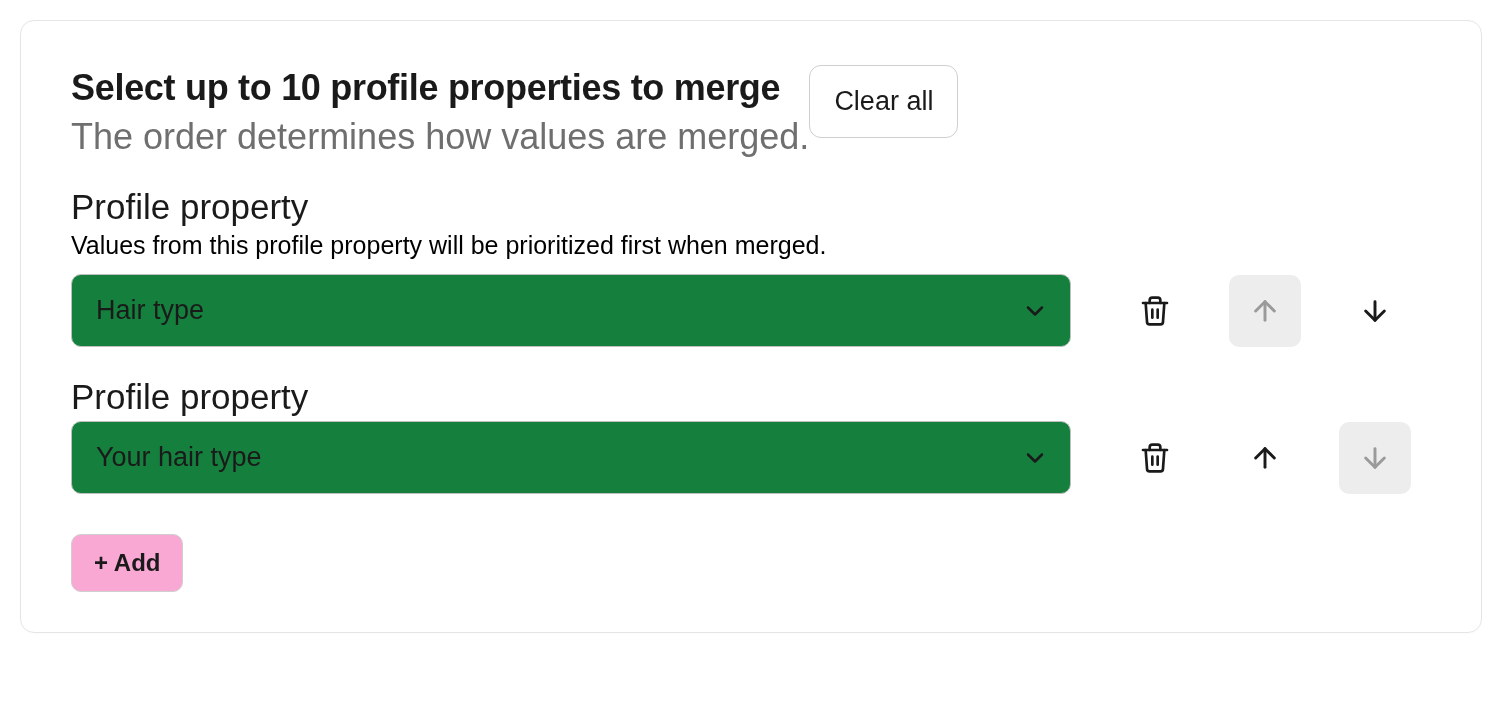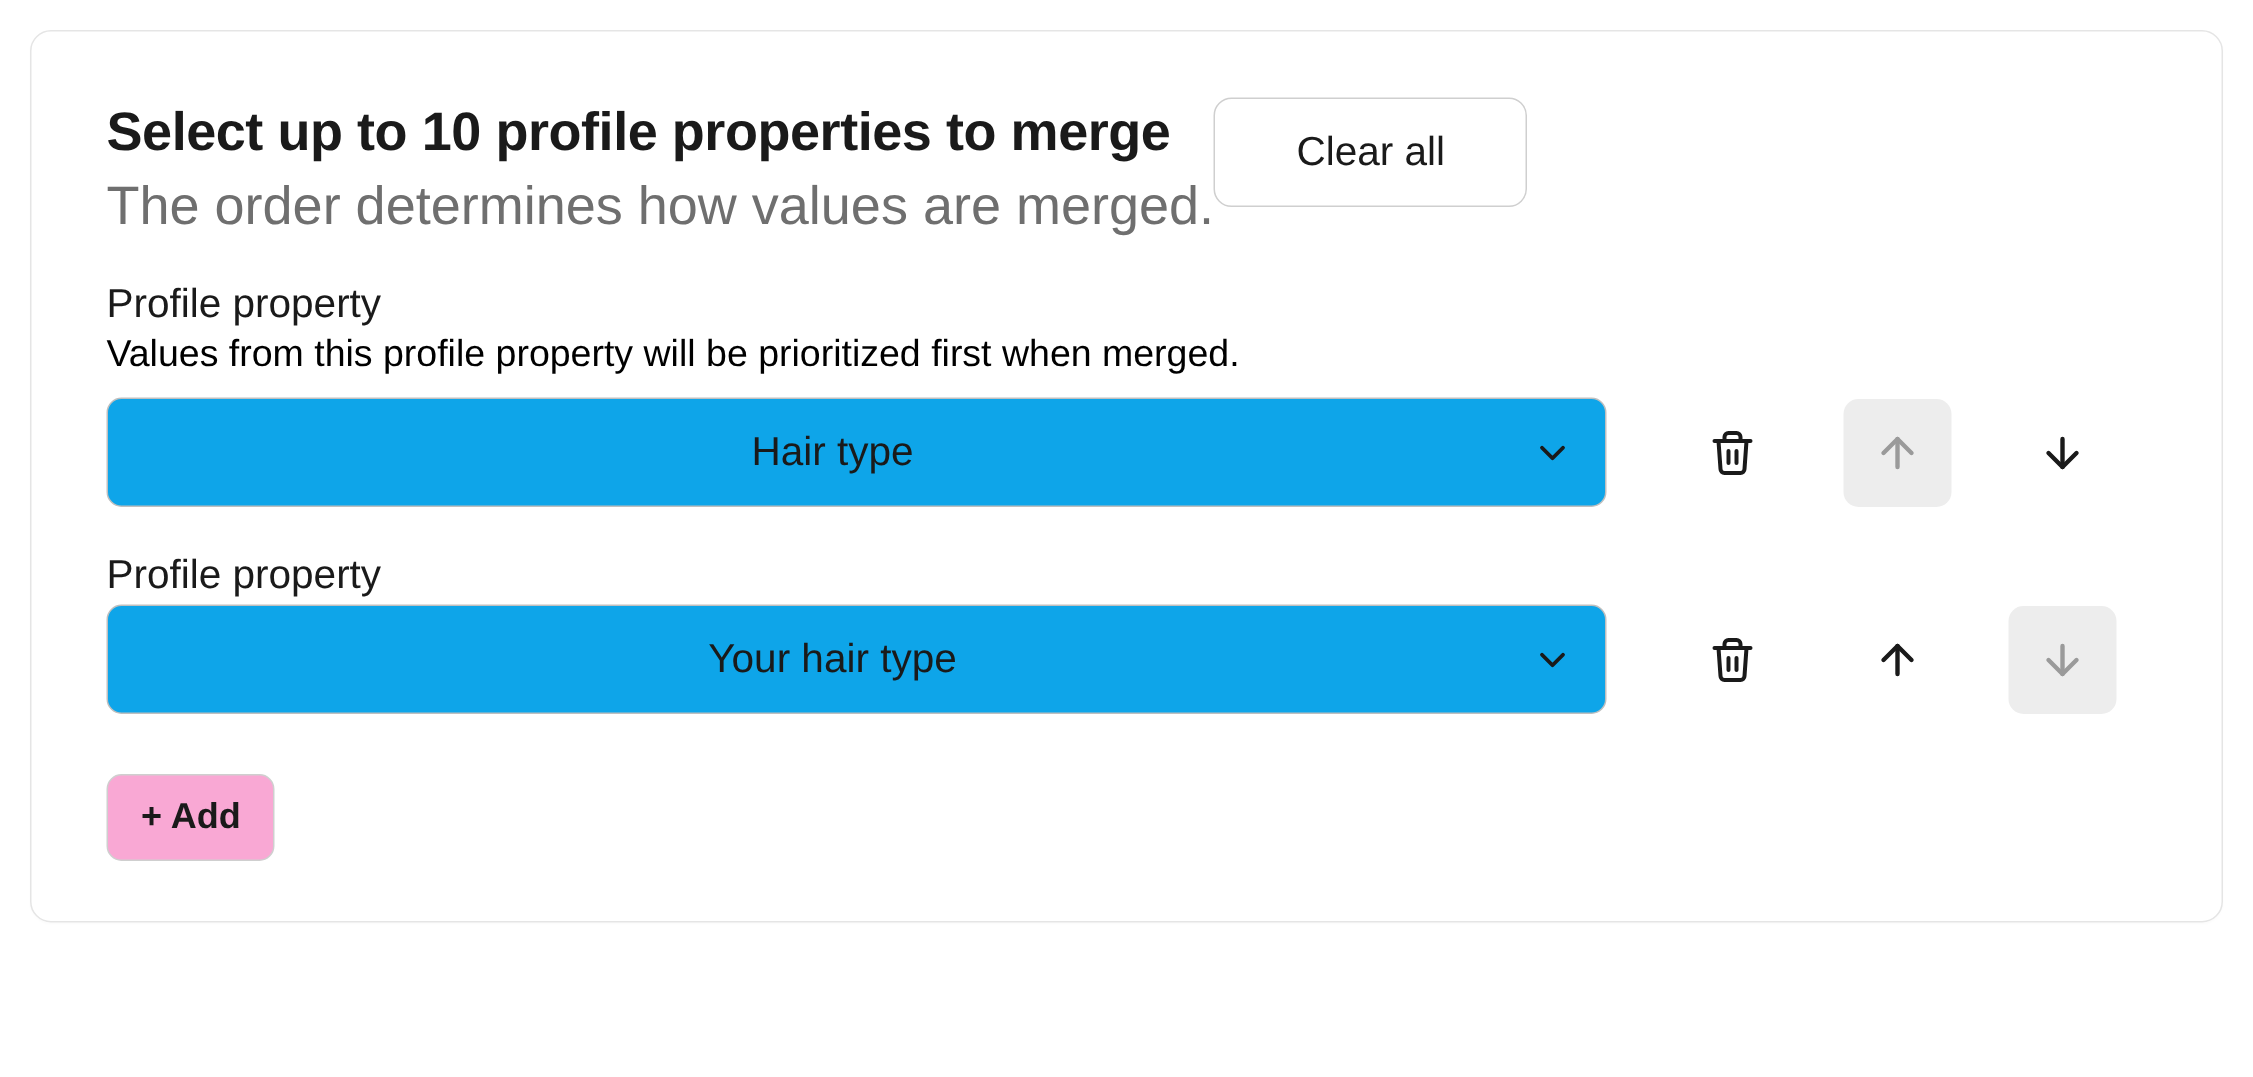--- a/index.html
+++ b/index.html
@@ -32,32 +32,32 @@
     .subheading {
       font-size: 36px;
       color: #6f6f6f;
       margin-top: 6px;
       font-weight: 400;
     }
     .clear-btn {
       background: #fff;
       border: 1.5px solid #cfcfcf;
       border-radius: 12px;
-      padding: 20px 54px;
+      padding: 20px 24px;
       font-size: 27px;
       font-weight: 500;
       color: #1a1a1a;
       cursor: pointer;
       white-space: nowrap;
     }
     .property-block {
       margin-bottom: 30px;
     }
     .prop-label {
-      font-size: 27px;
+      font-size: 35px;
       font-weight: 400;
       color: #1a1a1a;
       margin-bottom: 4px;
     }
     .prop-hint {
       font-size: 25px;
       color: #000000;
       margin-bottom: 14px;
       font-weight: 400;
     }
@@ -72,23 +72,23 @@
       width: 1000px;
     }
     .select {
       width: 100%;
       border: 1.5px solid #bfbfbf;
       border-radius: 10px;
       padding: 20px 56px 20px 24px;
       font-size: 27px;
       font-family: inherit;
       color: #1a1a1a;
-      background: #0ea5e9;
-      cursor: pointer;
-      text-align: center;
+      background: #15803d;
+      cursor: pointer;
+      text-align: left;
     }
     .chevron {
       position: absolute;
       right: 22px;
       top: 50%;
       transform: translateY(-50%);
       pointer-events: none;
     }
     .icon-btn {
       width: 72px;

